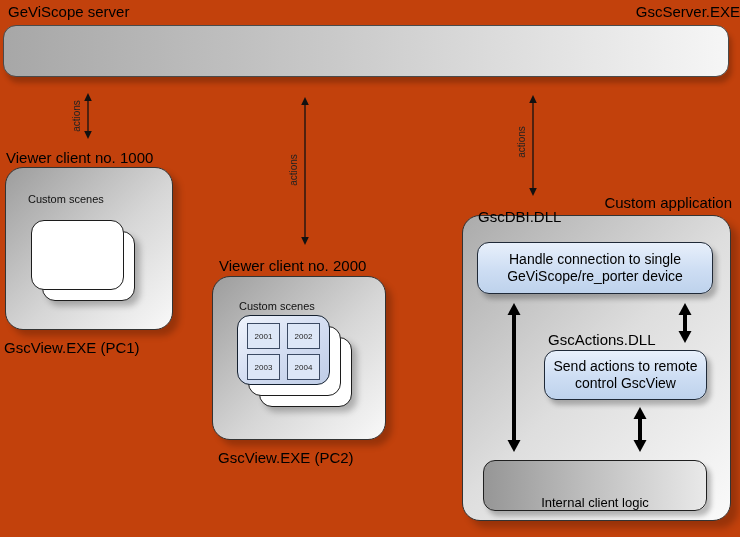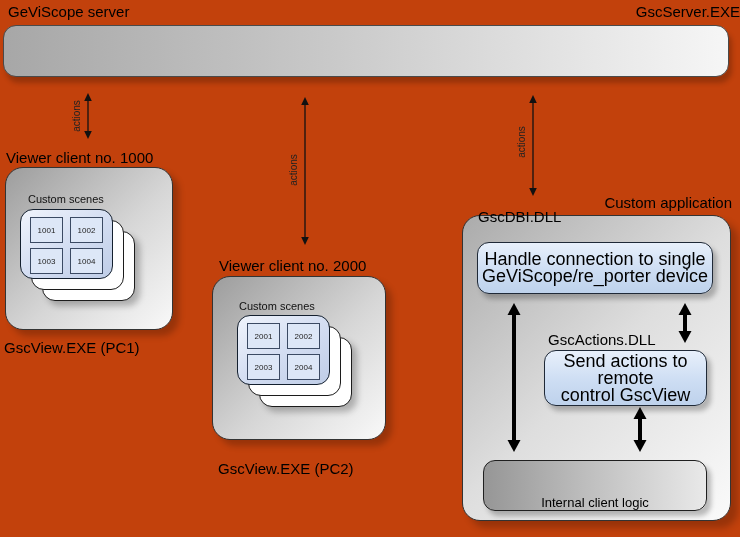--- a/index.html
+++ b/index.html
@@ -45,21 +45,21 @@
     position:absolute; width:33px; height:26px;
     background:#dde7f7; border:1px solid #3b4a63;
     font-size:8px; color:#222;
     display:flex; align-items:center; justify-content:center;
   }
   .blue-box {
     border:1px solid #1f2937; border-radius:12px;
     background:linear-gradient(180deg,#e8f0fb 0%,#cdddf3 55%,#bed2ec 100%);
     box-shadow:4px 5px 5px rgba(0,0,0,0.25);
     display:flex; flex-direction:column; align-items:center; justify-content:center;
-    font-size:18px; line-height:17px; color:#000; text-align:center;
+    font-size:14px; line-height:17px; color:#000; text-align:center;
   }
   .logic-box {
     left:483px; top:460px; width:224px; height:51px;
     border:1px solid #1f1f1f; border-radius:12px;
     background:linear-gradient(90deg,#969696 0%,#bdbdbd 45%,#e9e9e9 100%);
     box-shadow:4px 5px 5px rgba(0,0,0,0.25);
     display:flex; align-items:flex-end; justify-content:center;
     font-size:13px; color:#000;
   }
   svg.arrow { position:absolute; overflow:visible; }
@@ -95,45 +95,39 @@
   </svg>
   <span class="abs rot-label" style="left:521px; top:142px;">actions</span>
 
   <div class="abs title" style="left:6px; top:149px;">Viewer client no. 1000</div>
 
   <div class="abs client-box" style="left:5px; top:167px; width:168px; height:163px;">
     <div class="abs small-label" style="left:22px; top:25px;">Custom scenes</div>
 
     <div class="abs stack-card stack-shadow" style="left:36px; top:63px;"></div>
     <div class="abs stack-card" style="left:25px; top:52px;"></div>
-    <div class="abs stack-card front" style="left:14px; top:41px;">
-      <div class="tile" style="left:9px; top:7px;">1001</div>
-      <div class="tile" style="left:49px; top:7px;">1002</div>
-      <div class="tile" style="left:9px; top:38px;">1003</div>
-      <div class="tile" style="left:49px; top:38px;">1004</div>
-    </div>
   </div>
 
   <div class="abs title" style="left:4px; top:339px;">GscView.EXE (PC1)</div>
 
   <div class="abs title" style="left:219px; top:257px;">Viewer client no. 2000</div>
 
   <div class="abs client-box" style="left:212px; top:276px; width:174px; height:164px;">
     <div class="abs small-label" style="left:26px; top:23px;">Custom scenes</div>
     <div class="abs stack-card stack-shadow" style="left:46px; top:60px;"></div>
     <div class="abs stack-card" style="left:35px; top:49px;"></div>
     <div class="abs stack-card front" style="left:24px; top:38px;">
       <div class="tile" style="left:9px; top:7px;">2001</div>
       <div class="tile" style="left:49px; top:7px;">2002</div>
       <div class="tile" style="left:9px; top:38px;">2003</div>
       <div class="tile" style="left:49px; top:38px;">2004</div>
     </div>
   </div>
 
-  <div class="abs title" style="left:218px; top:460px;">GscView.EXE (PC2)</div>
+  <div class="abs title" style="left:218px; top:449px;">GscView.EXE (PC2)</div>
 
   <div class="abs title" style="right:8px; top:194px;">Custom application</div>
 
   <div class="abs app-box"></div>
 
   <div class="abs title" style="left:478px; top:208px;">GscDBI.DLL</div>
 
   <div class="abs blue-box" style="left:477px; top:242px; width:236px; height:52px;">
     <div>Handle connection to single</div>
     <div>GeViScope/re_porter device</div>
@@ -146,21 +140,21 @@
   </svg>
 
   <svg class="arrow" style="left:506px; top:303px;" width="16" height="149" viewBox="0 0 16 149">
     <line x1="8" y1="10" x2="8" y2="139" stroke="#000" stroke-width="4"></line>
     <polygon points="8,0 1.5,12 14.5,12" fill="#000"></polygon>
     <polygon points="8,149 1.5,137 14.5,137" fill="#000"></polygon>
   </svg>
 
   <div class="abs title" style="left:548px; top:331px;">GscActions.DLL</div>
 
-  <div class="abs blue-box" style="left:544px; top:350px; width:163px; height:56px;">
+  <div class="abs blue-box" style="left:544px; top:350px; width:163px; height:50px;">
     <div>Send actions to remote</div>
     <div>control GscView</div>
   </div>
 
   <svg class="arrow" style="left:632px; top:407px;" width="16" height="45" viewBox="0 0 16 45">
     <line x1="8" y1="10" x2="8" y2="35" stroke="#000" stroke-width="4"></line>
     <polygon points="8,0 1.5,12 14.5,12" fill="#000"></polygon>
     <polygon points="8,45 1.5,33 14.5,33" fill="#000"></polygon>
   </svg>
 

